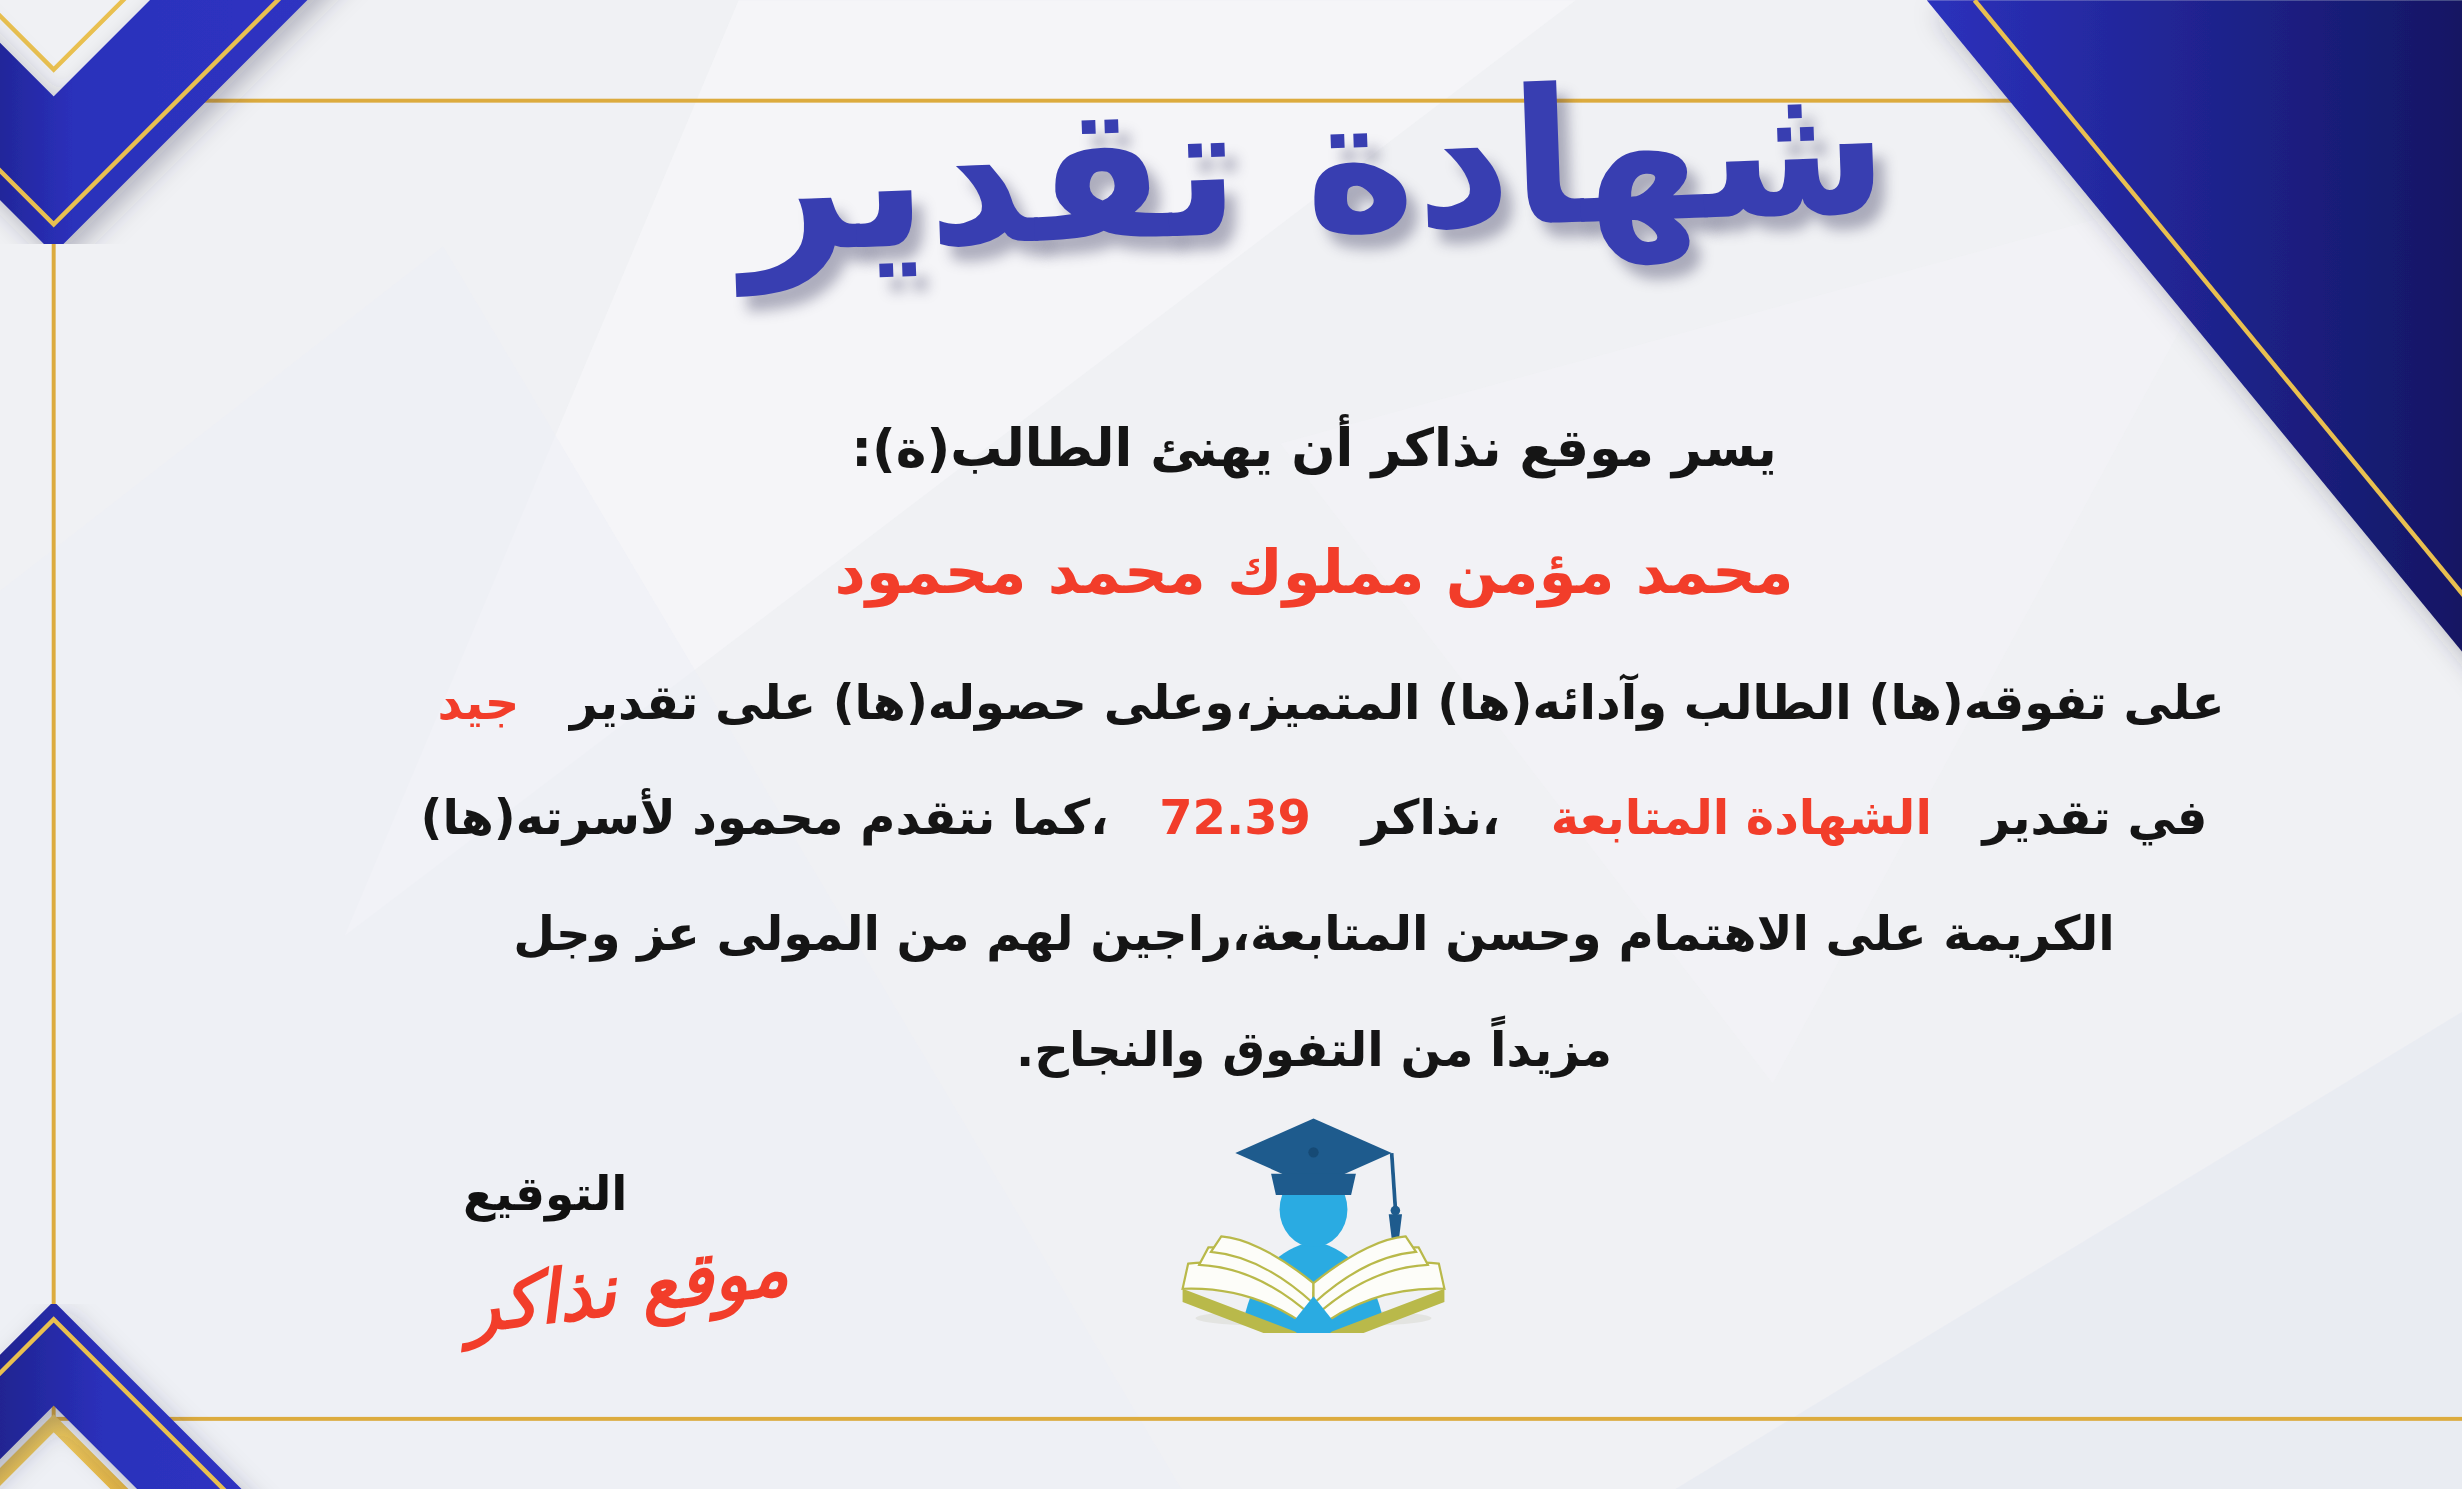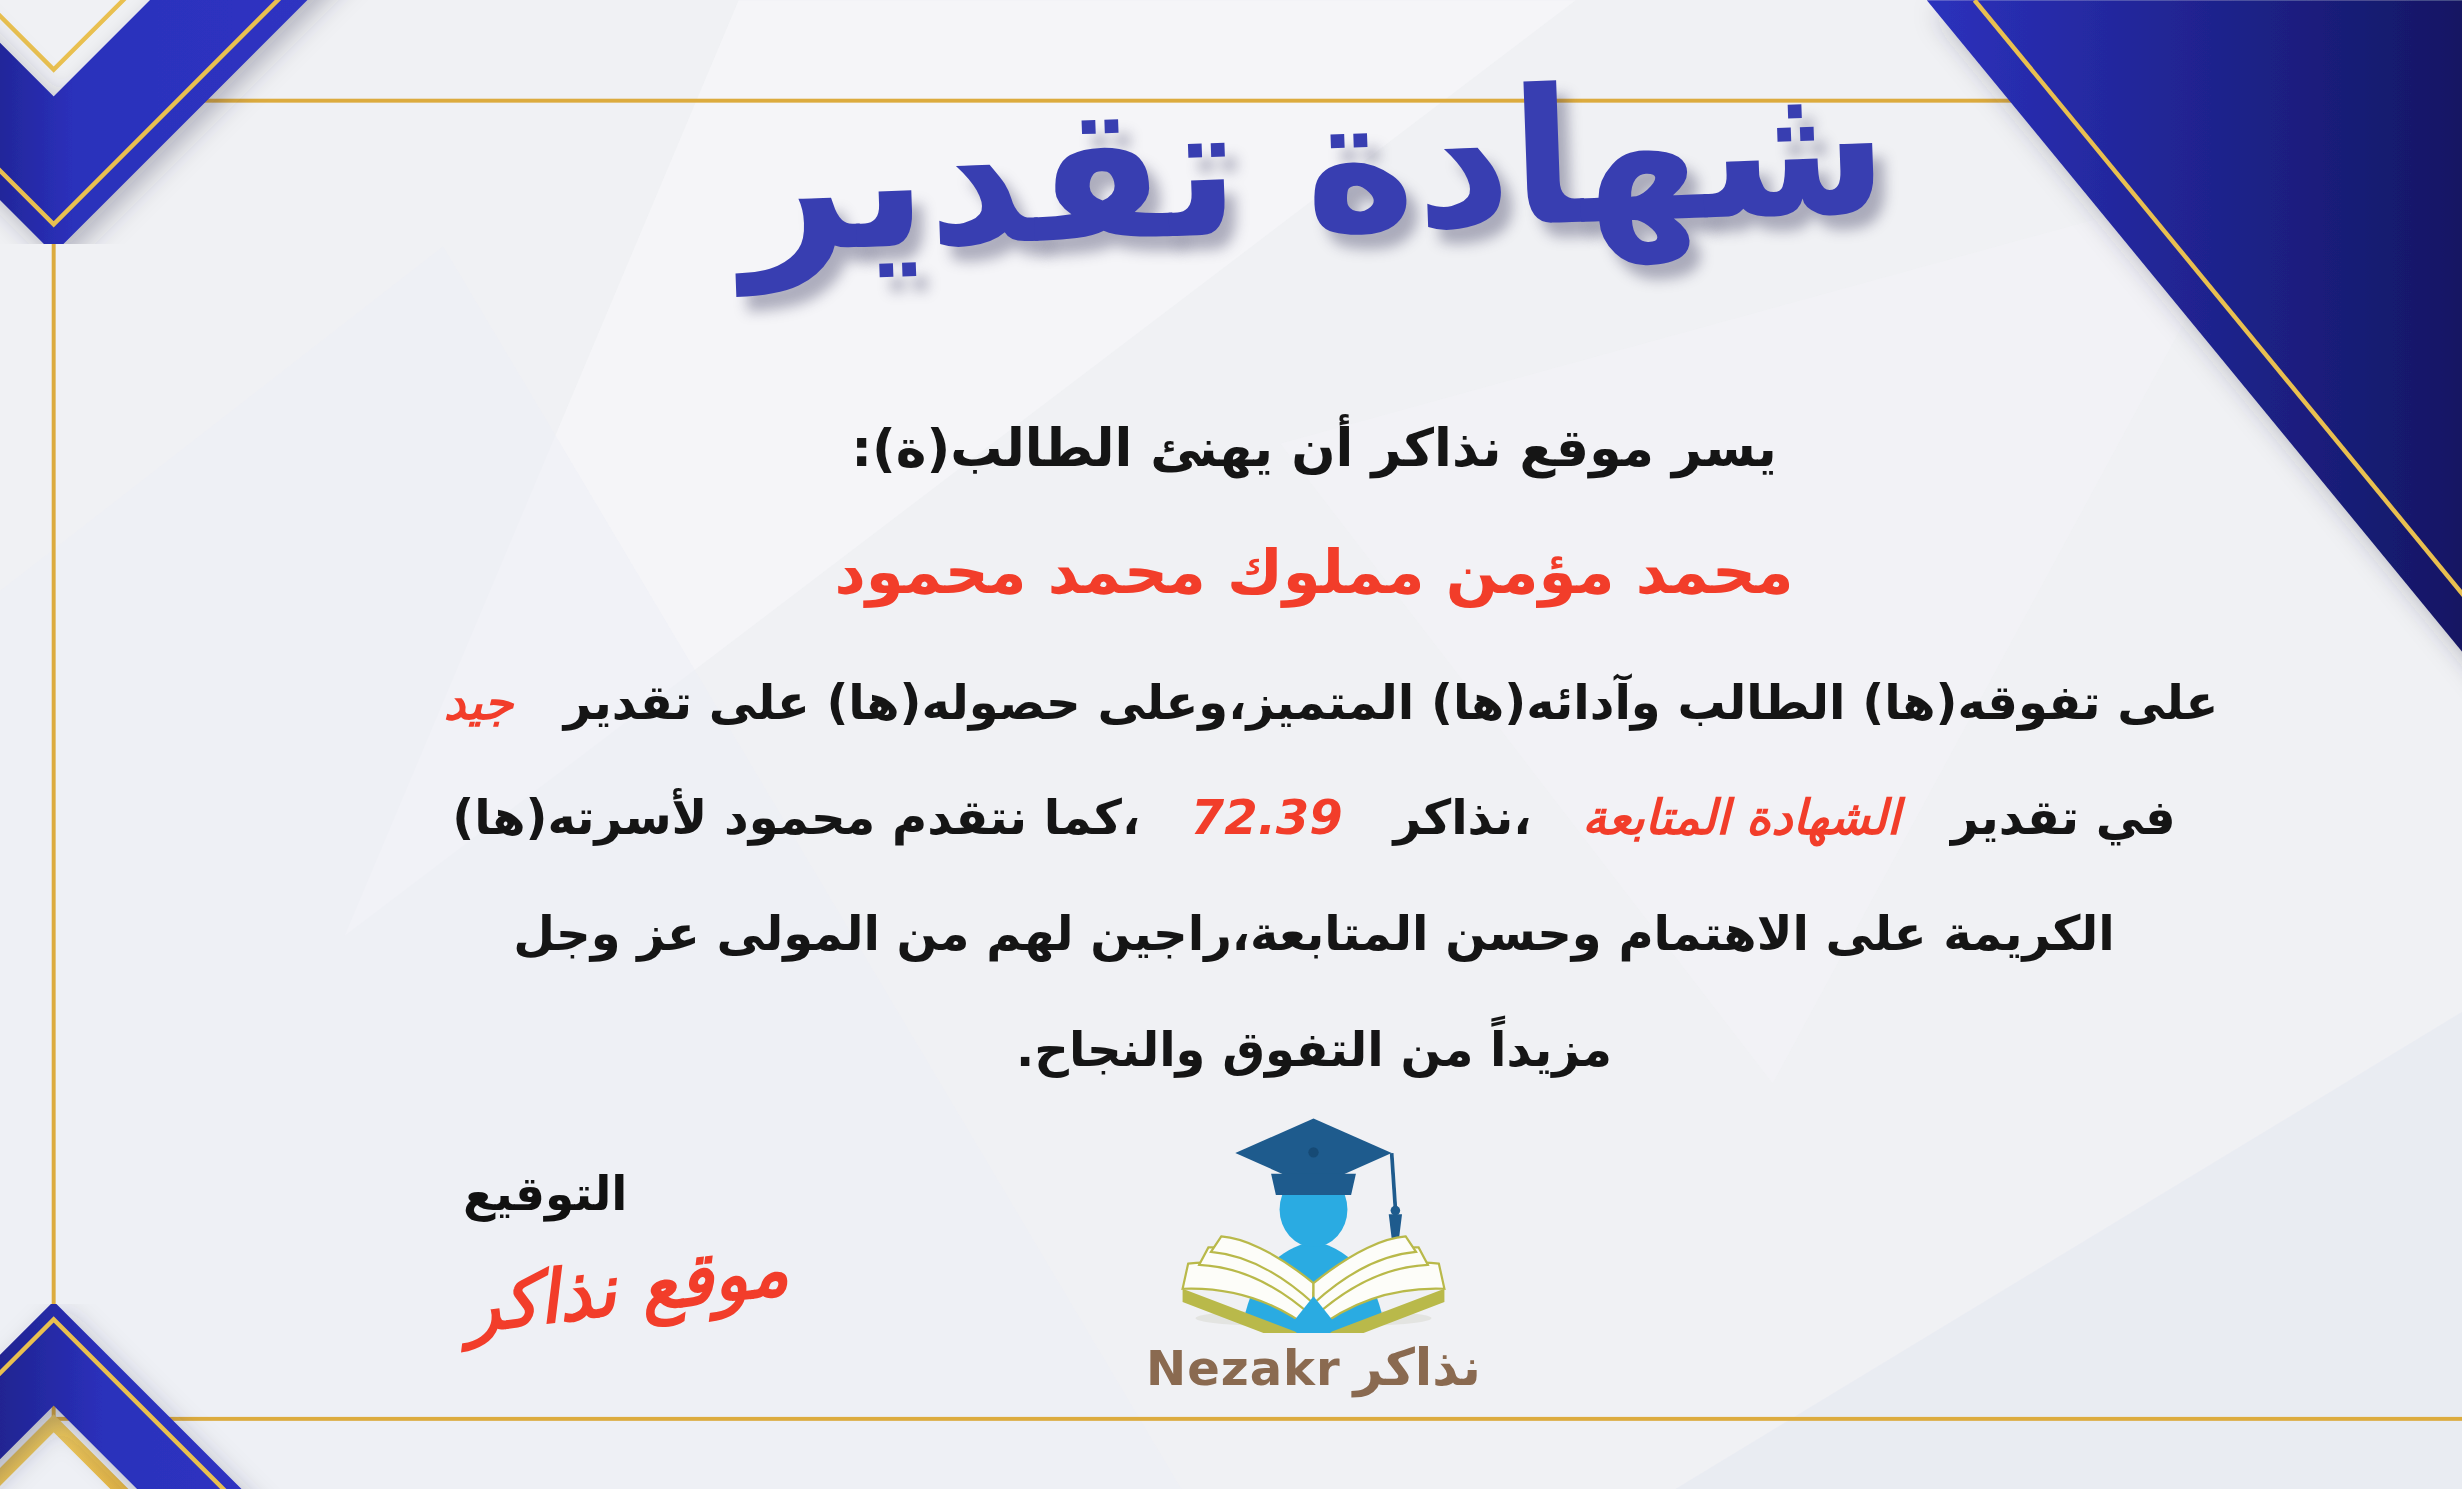--- a/index.html
+++ b/index.html
@@ -13,21 +13,21 @@
          text-shadow:10.8px 14.8px 12.8px rgba(40,40,80,.35);
          direction:rtl;white-space:nowrap;}
   .bodyline{left:133px;right:133px;text-align:center;direction:rtl;
             font-weight:700;color:#151515;white-space:nowrap;}
   .intro{top:418px;font-size:52px;}
   .student{top:536px;font-size:61px;color:#f23d2a;}
   .l3{top:674px;font-size:48px;}
   .l4{top:789px;font-size:48px;}
   .l5{top:905px;font-size:48px;}
   .l6{top:1021px;font-size:48px;}
-  .red{color:#f23d2a;font-style:italic;}
+  .red{color:#f23d2a;}
   .gap{margin:0 34px;display:inline-block;}
   .sig-label{left:463px;top:1166px;font-size:47px;font-weight:700;color:#111;direction:rtl;}
   .sig-name{left:414px;top:1246px;width:424px;text-align:center;
             font-size:72px;font-weight:700;font-style:italic;color:#f23d2a;
             transform:rotate(-7deg);direction:rtl;white-space:nowrap;}
   .logo{left:1092px;top:1097px;width:443px;text-align:center;}
   .logo-text{display:flex;justify-content:center;align-items:baseline;gap:12.8px;
              margin-top:3px;color:#8a6a50;font-weight:700;}
   .logo-latin{font-size:48px;letter-spacing:1px;}
   .logo-arabic{font-size:51px;}
@@ -149,20 +149,16 @@
       <path d="M450,505 C340,415 255,382 200,378 L172,420 C265,428 360,478 450,560 Z" fill="#fdfdf9" stroke="#b9b94a" stroke-width="6"></path>
 
       <g transform="translate(900,0) scale(-1,1)">
         <path d="M450,560 C325,470 210,440 110,452 L95,520 C225,515 345,552 450,635 Z" fill="#fdfdf9" stroke="#b9b94a" stroke-width="6"></path>
         <path d="M450,530 C330,440 235,405 165,408 L140,455 C250,460 355,512 450,598 Z" fill="#fdfdf9" stroke="#b9b94a" stroke-width="6"></path>
         <path d="M450,505 C340,415 255,382 200,378 L172,420 C265,428 360,478 450,560 Z" fill="#fdfdf9" stroke="#b9b94a" stroke-width="6"></path>
       </g>
 
       <polygon points="450,540 388,618 450,700 512,618" fill="#2aabe2"></polygon>
     </svg>
-    <div class="logo-text">
-      <span class="logo-latin">Nezakr</span>
-      <span class="logo-arabic">نذاكر</span>
-    </div>
   </div>
 
 </div>
 
 
 </body></html>

